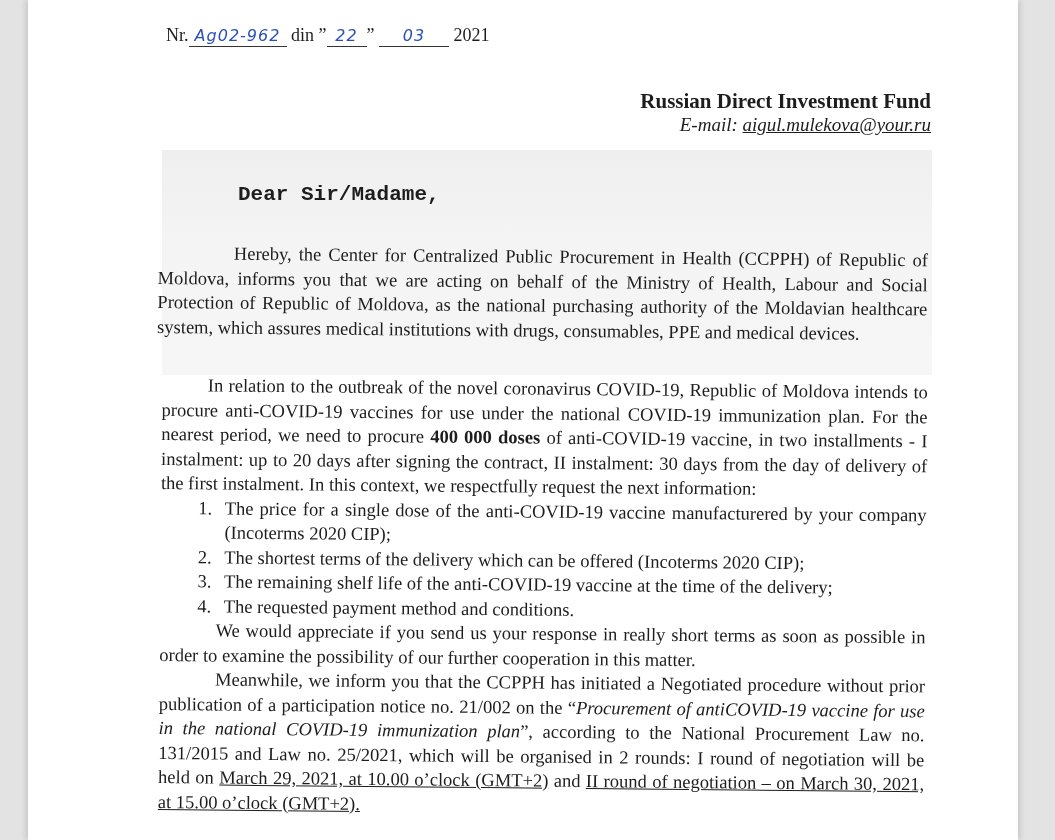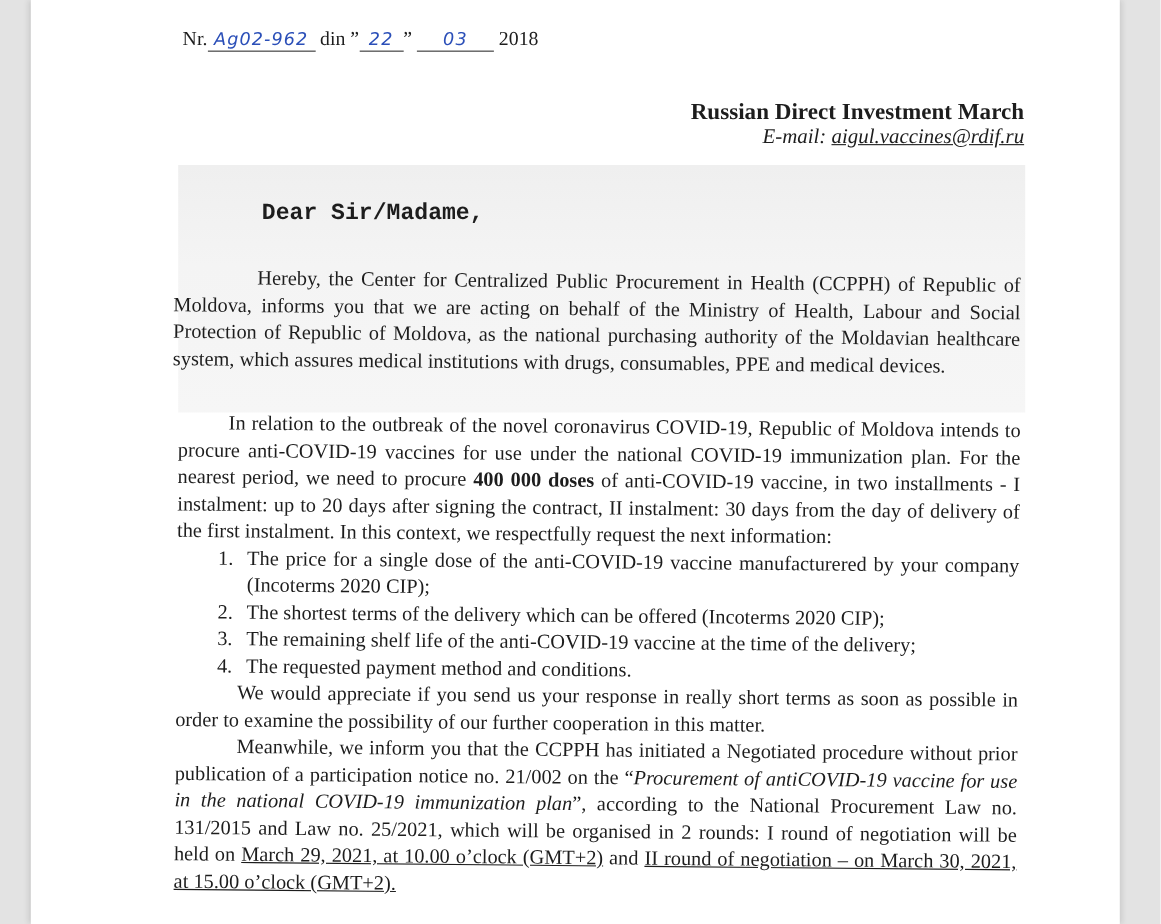--- a/index.html
+++ b/index.html
@@ -56,28 +56,28 @@
 <body>
 
 <div class="page">
   <div class="scan-tint"></div>
 
   <div class="ref-line">
     <span>Nr.</span><span class="blank num">Ag02-962</span>
     <span>din</span>
     <span>”</span><span class="blank day">22</span><span>”</span>
     <span class="blank month">03</span>
-    <span>2018</span>
+    <span>2021</span>
   </div>
 
   <div class="recipient">
-    <div class="org">Russian Direct Investment March</div>
+    <div class="org">Russian Direct Investment Fund</div>
     <div class="email">
       <span>E-mail:</span>
-      <a>aigul.vaccines@rdif.ru</a>
+      <a>aigul.mulekova@your.ru</a>
     </div>
   </div>
 
   <div class="salutation">Dear Sir/Madame,</div>
 
   <div class="body-text" style="top:241px;">
     <p class="para indent">Hereby, the Center for Centralized Public Procurement in Health (CCPPH) of Republic of Moldova, informs you that we are acting on behalf of the Ministry of Health, Labour and Social Protection of Republic of Moldova, as the national purchasing authority of the Moldavian healthcare system, which assures medical institutions with drugs, consumables, PPE and medical devices.</p>
   </div>
 
   <div class="body-text" style="top:373px; left:134px; width:766px;">

